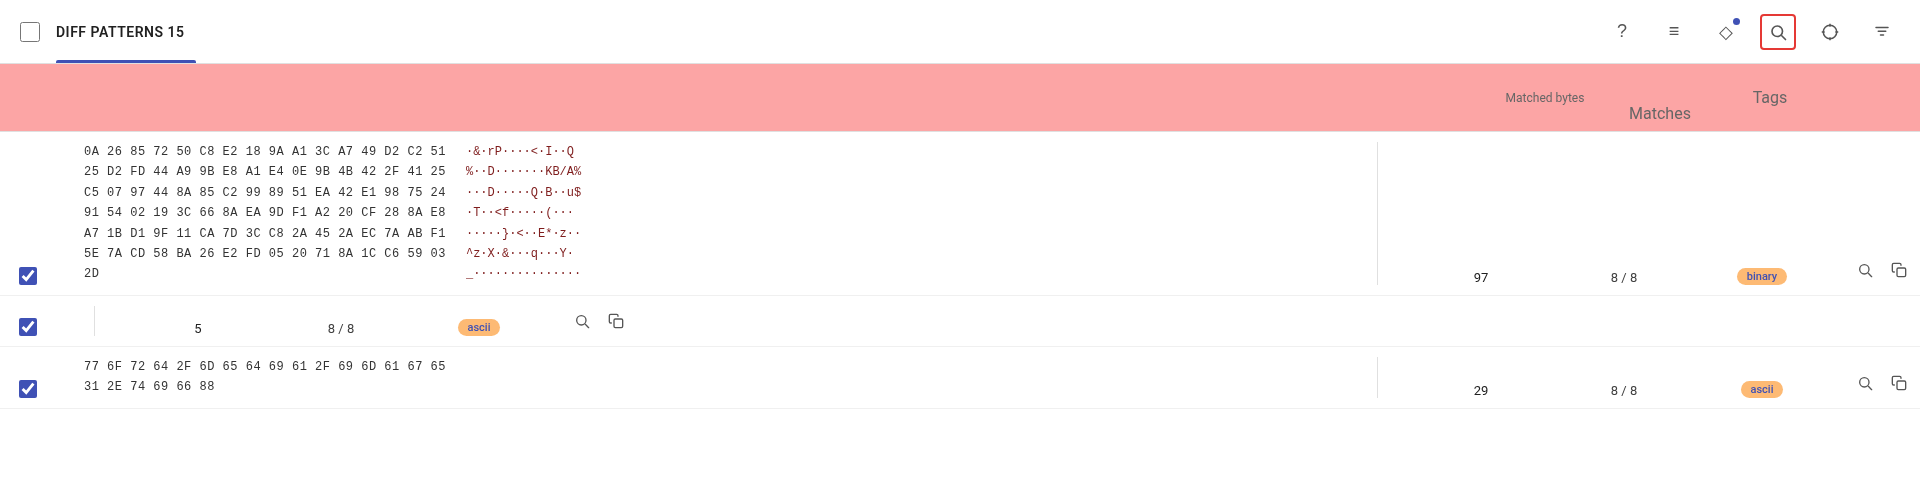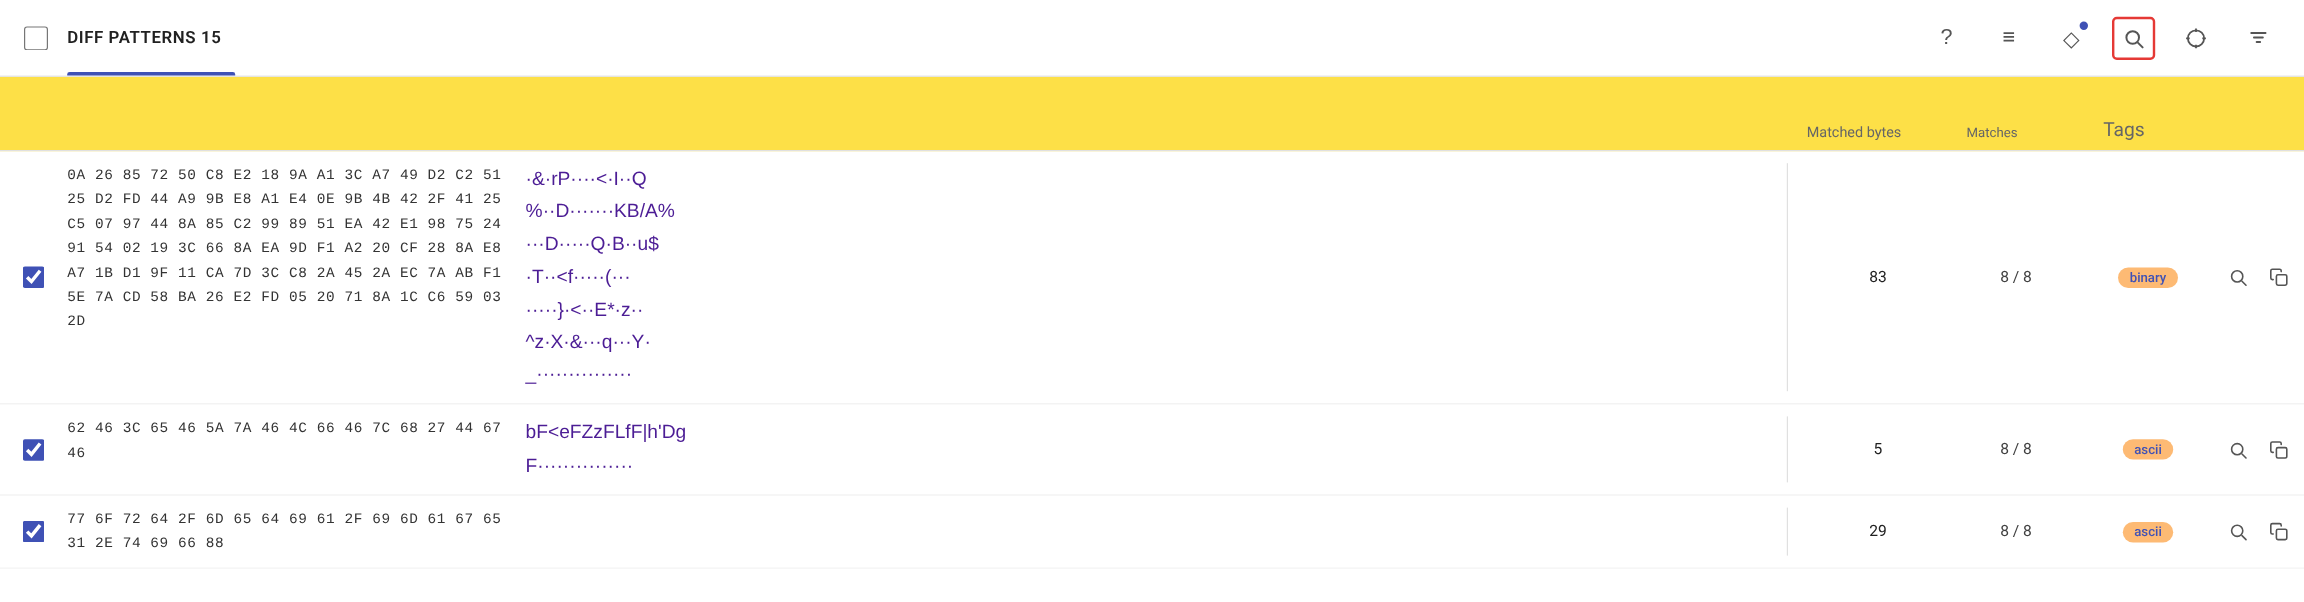--- a/index.html
+++ b/index.html
@@ -77,61 +77,62 @@
       top: 4px;
       right: 4px;
       width: 7px;
       height: 7px;
       background: #3f51b5;
       border-radius: 50%;
     }
 
     .column-headers {
       display: flex;
-      align-items: flex-end;
+      align-items: center;
       padding: 8px 20px 8px 0;
       border-bottom: 1px solid #e0e0e0;
-      background: #fde047;
+      background: #fca5a5;
     }
 
     .col-spacer {
       flex: 1;
     }
 
     .col-matched-bytes {
       width: 130px;
       text-align: center;
       color: #666;
       font-size: 12px;
     }
 
     .col-matches {
       width: 100px;
       text-align: center;
       color: #666;
-      font-size: 11px;
+      font-size: 16px;
       margin-top: 32px;
     }
 
     .col-tags {
       width: 120px;
       text-align: center;
       color: #666;
       font-size: 16px;
     }
 
     .col-actions {
       width: 70px;
     }
 
     .pattern-row {
       display: flex;
-      align-items: center;
+      align-items: flex-end;
       padding: 10px 0 10px 0;
       border-bottom: 1px solid #f0f0f0;
+      gap: 28px;
     }
 
     .row-checkbox-area {
       width: 56px;
       display: flex;
       align-items: center;
       justify-content: center;
       flex-shrink: 0;
     }
 
@@ -152,24 +153,24 @@
     .hex-block {
       font-family: 'Courier New', monospace;
       font-size: 12px;
       line-height: 1.7;
       color: #333;
       white-space: pre;
       letter-spacing: 0.5px;
     }
 
     .ascii-block {
-      font-family: Liberation Sans, sans-serif;
-      font-size: 16px;
+      font-family: Liberation Mono, monospace;
+      font-size: 12px;
       line-height: 1.7;
-      color: #4c1d95;
+      color: #7f1d1d;
       white-space: pre;
     }
 
     .row-divider {
       width: 1px;
       background: #e0e0e0;
       align-self: stretch;
       margin: 0 10px;
     }
 
@@ -286,21 +287,21 @@
 2D</div>
     <div class="ascii-block">·&amp;·rP····&lt;·I··Q
 %··D·······KB/A%
 ···D·····Q·B··u$
 ·T··&lt;f·····(···
 ·····}·&lt;··E*·z··
 ^z·X·&amp;···q···Y·
 _···············</div>
   </div>
   <div class="row-divider"></div>
-  <div class="col-matched-bytes-val">83</div>
+  <div class="col-matched-bytes-val">97</div>
   <div class="col-matches-val">8 / 8</div>
   <div class="col-tags-val">
     <span class="tag-badge">binary</span>
   </div>
   <div class="col-actions-val">
     <button class="action-icon-btn">
       <svg width="16" height="16" viewBox="0 0 24 24" fill="none" stroke="#555" stroke-width="2" stroke-linecap="round" stroke-linejoin="round">
         <circle cx="11" cy="11" r="7"></circle>
         <line x1="17" y1="17" x2="22" y2="22"></line>
       </svg>
@@ -310,26 +311,20 @@
         <rect x="9" y="9" width="13" height="13" rx="2"></rect>
         <path d="M5 15H4a2 2 0 0 1-2-2V4a2 2 0 0 1 2-2h9a2 2 0 0 1 2 2v1"></path>
       </svg>
     </button>
   </div>
 </div>
 
 <div class="pattern-row">
   <div class="row-checkbox-area">
     <input type="checkbox" class="row-checkbox" checked="" style="">
-  </div>
-  <div class="row-content">
-    <div class="hex-block">62 46 3C 65 46 5A 7A 46 4C 66 46 7C 68 27 44 67
-46</div>
-    <div class="ascii-block">bF&lt;eFZzFLfF|h'Dg
-F···············</div>
   </div>
   <div class="row-divider"></div>
   <div class="col-matched-bytes-val">5</div>
   <div class="col-matches-val">8 / 8</div>
   <div class="col-tags-val">
     <span class="tag-badge">ascii</span>
   </div>
   <div class="col-actions-val">
     <button class="action-icon-btn">
       <svg width="16" height="16" viewBox="0 0 24 24" fill="none" stroke="#555" stroke-width="2" stroke-linecap="round" stroke-linejoin="round">

